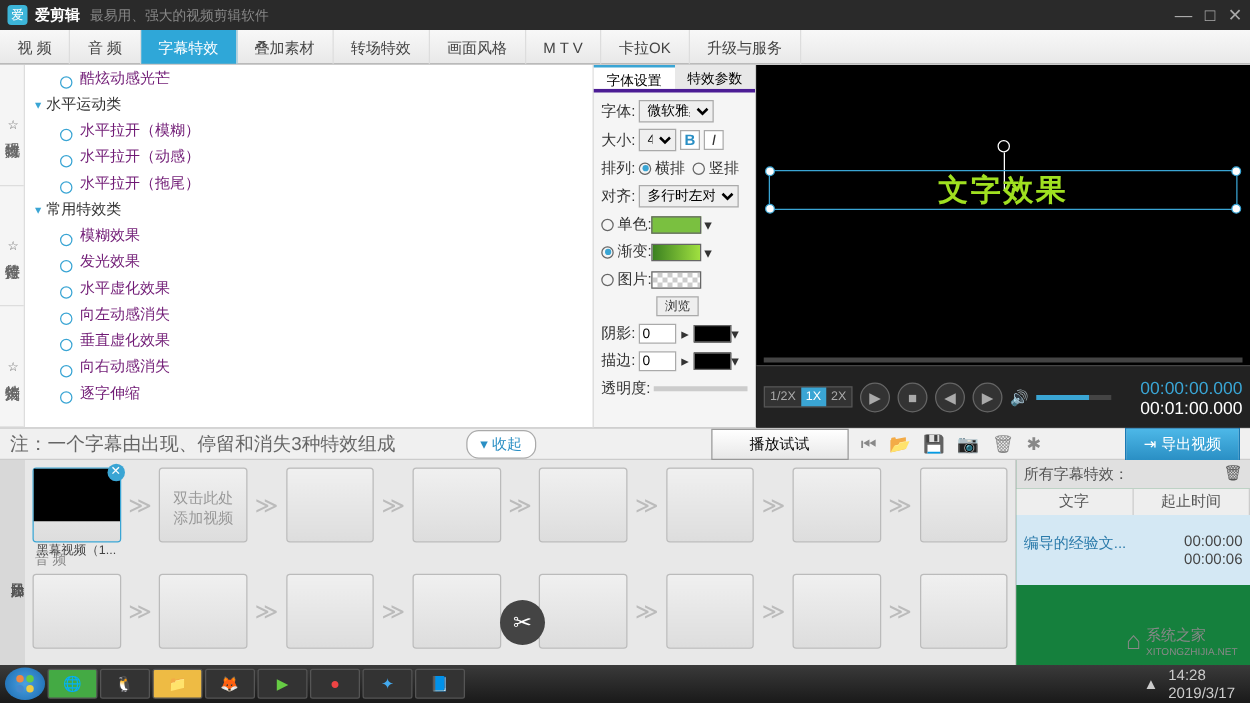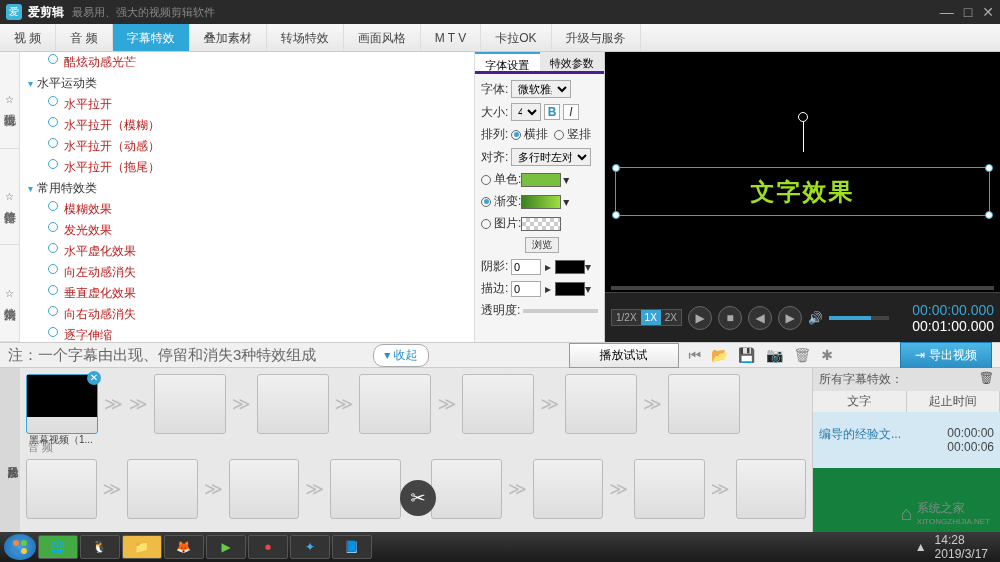--- a/index.html
+++ b/index.html
@@ -16,41 +16,41 @@
 .main{display:flex;height:290px}
 .sidetabs{width:20px;background:#f5f5f5;border-right:1px solid #ddd;display:flex;flex-direction:column}
 .sidetab{flex:1;display:flex;align-items:center;justify-content:center;writing-mode:vertical-rl;font-size:11px;color:#666;border-bottom:1px solid #ddd;cursor:pointer}
 .sidetab .star{font-size:10px}
 .effectlist{width:455px;background:#fff;overflow-y:auto;border-right:1px solid #ddd}
 .effectlist::-webkit-scrollbar{width:16px}
 .effectlist::-webkit-scrollbar-thumb{background:#c0c0c0;border:3px solid #f0f0f0}
 .effectlist::-webkit-scrollbar-track{background:#f0f0f0}
 .cat{padding:2px 8px;display:flex;align-items:center;color:#333;cursor:pointer}
 .cat .arrow{color:#3aa5d4;margin-right:4px;font-size:10px}
-.item{padding:2px 8px 2px 28px;display:flex;align-items:flex-start;color:#b91c1c;cursor:pointer}
+.item{padding:2px 8px 2px 28px;display:flex;align-items:flex-end;color:#701a75;cursor:pointer}
 .item .radio{width:10px;height:10px;border:1px solid #3aa5d4;border-radius:50%;margin-right:6px}
 .fontpanel{width:130px;background:#f5f5f5;border-right:1px solid #ccc}
 .fonttabs{display:flex;height:22px;border-bottom:3px solid #4c1d95}
 .fonttab{flex:1;text-align:center;line-height:22px;font-size:11px;cursor:pointer;background:#e8e8e8}
 .fonttab.active{background:#fff;border-top:2px solid #3aa5d4}
 .fontform{padding:6px}
 .row{display:flex;align-items:center;margin-bottom:5px;font-size:11px;color:#333}
 .row label{width:30px}
 .row select,.row input[type=text]{border:1px solid #aaa;font-size:11px;padding:1px 2px}
 .row select{width:60px}
 .row .num{width:30px}
 .row .btn-bi{width:16px;height:16px;border:1px solid #aaa;text-align:center;line-height:14px;margin-left:3px;cursor:pointer;background:#fff}
 .row .rad{width:10px;height:10px;border:1px solid #666;border-radius:50%;margin-right:3px;display:inline-flex;align-items:center;justify-content:center}
 .row .rad.on::after{content:"";width:5px;height:5px;background:#3aa5d4;border-radius:50%}
 .row .color{width:40px;height:14px;border:1px solid #666}
 .row .checker{width:40px;height:14px;border:1px solid #666;background:repeating-conic-gradient(#ccc 0 25%,#fff 0 50%) 0 0/8px 8px}
 .row .browse{border:1px solid #aaa;padding:0 6px;font-size:10px;background:#eee;cursor:pointer}
 .preview{flex:1;background:#000;position:relative}
 .preview .stage{position:absolute;left:10px;right:10px;top:60px;height:120px}
-.preview .textbox{position:absolute;left:0;right:0;top:55px;height:49px;border:1px solid #3aa5d4;display:flex;align-items:center;justify-content:center}
+.preview .textbox{position:absolute;left:0;right:0;top:24px;height:32px;border:1px solid #3aa5d4;display:flex;align-items:center;justify-content:center}
 .preview .sampletext{color:#a0e020;font-size:24px;font-weight:bold;letter-spacing:2px}
 .preview .handle{position:absolute;width:8px;height:8px;background:#fff;border:1px solid #3aa5d4;border-radius:50%}
 .preview .rothandle{position:absolute;width:10px;height:10px;border:1px solid #fff;border-radius:50%;left:50%;top:0;transform:translateX(-50%)}
 .preview .rotline{position:absolute;width:1px;height:30px;background:#fff;left:50%;top:10px}
 .controls{position:absolute;bottom:0;left:0;right:0;height:50px;background:#222;border-top:1px solid #444;display:flex;align-items:center;padding:0 6px;gap:6px}
 .speedbtns{display:flex;background:#333;border:1px solid #555}
 .speedbtn{padding:2px 4px;color:#aaa;font-size:10px;cursor:pointer}
 .speedbtn.active{background:#3aa5d4;color:#fff}
 .playbtn{width:24px;height:24px;border:1px solid #666;border-radius:50%;display:flex;align-items:center;justify-content:center;color:#aaa;cursor:pointer;background:#333}
 .volslider{width:60px;height:4px;background:linear-gradient(to right,#3aa5d4 70%,#444 70%)}
@@ -137,24 +137,20 @@
     <div class="item">
         <span class="radio"></span>
         <span>酷炫动感光芒</span>
       </div>
     <div class="cat">
         <span class="arrow">▾</span>
         <span>水平运动类</span>
       </div>
     <div class="item">
         <span class="radio"></span>
-        <span>水平拉开</span>
-      </div>
-    <div class="item">
-        <span class="radio"></span>
         <span>水平拉开（模糊）</span>
       </div>
     <div class="item">
         <span class="radio"></span>
         <span>水平拉开（动感）</span>
       </div>
     <div class="item">
         <span class="radio"></span>
         <span>水平拉开（拖尾）</span>
       </div>
@@ -309,20 +305,23 @@
 <div class="bottom">
   <div class="leftlabel">已添加片段</div>
   <div class="cliparea">
     <div class="cliprow">
       <div class="clip filled">
           <span class="close">✕</span>
           <div class="thumb"></div>
           <div class="lbl">黑幕视频（1...</div>
         </div>
       <span class="trans">≫</span>
+      <div class="clip">
+          <div class="hint"><span>双击此处</span><br><span>添加视频</span></div>
+        </div>
       <span class="trans">≫</span>
       <div class="clip"></div>
         <span class="trans">≫</span>
       <div class="clip"></div>
         <span class="trans">≫</span>
       <div class="clip"></div>
         <span class="trans">≫</span>
       <div class="clip"></div>
         <span class="trans">≫</span>
       <div class="clip"></div>

